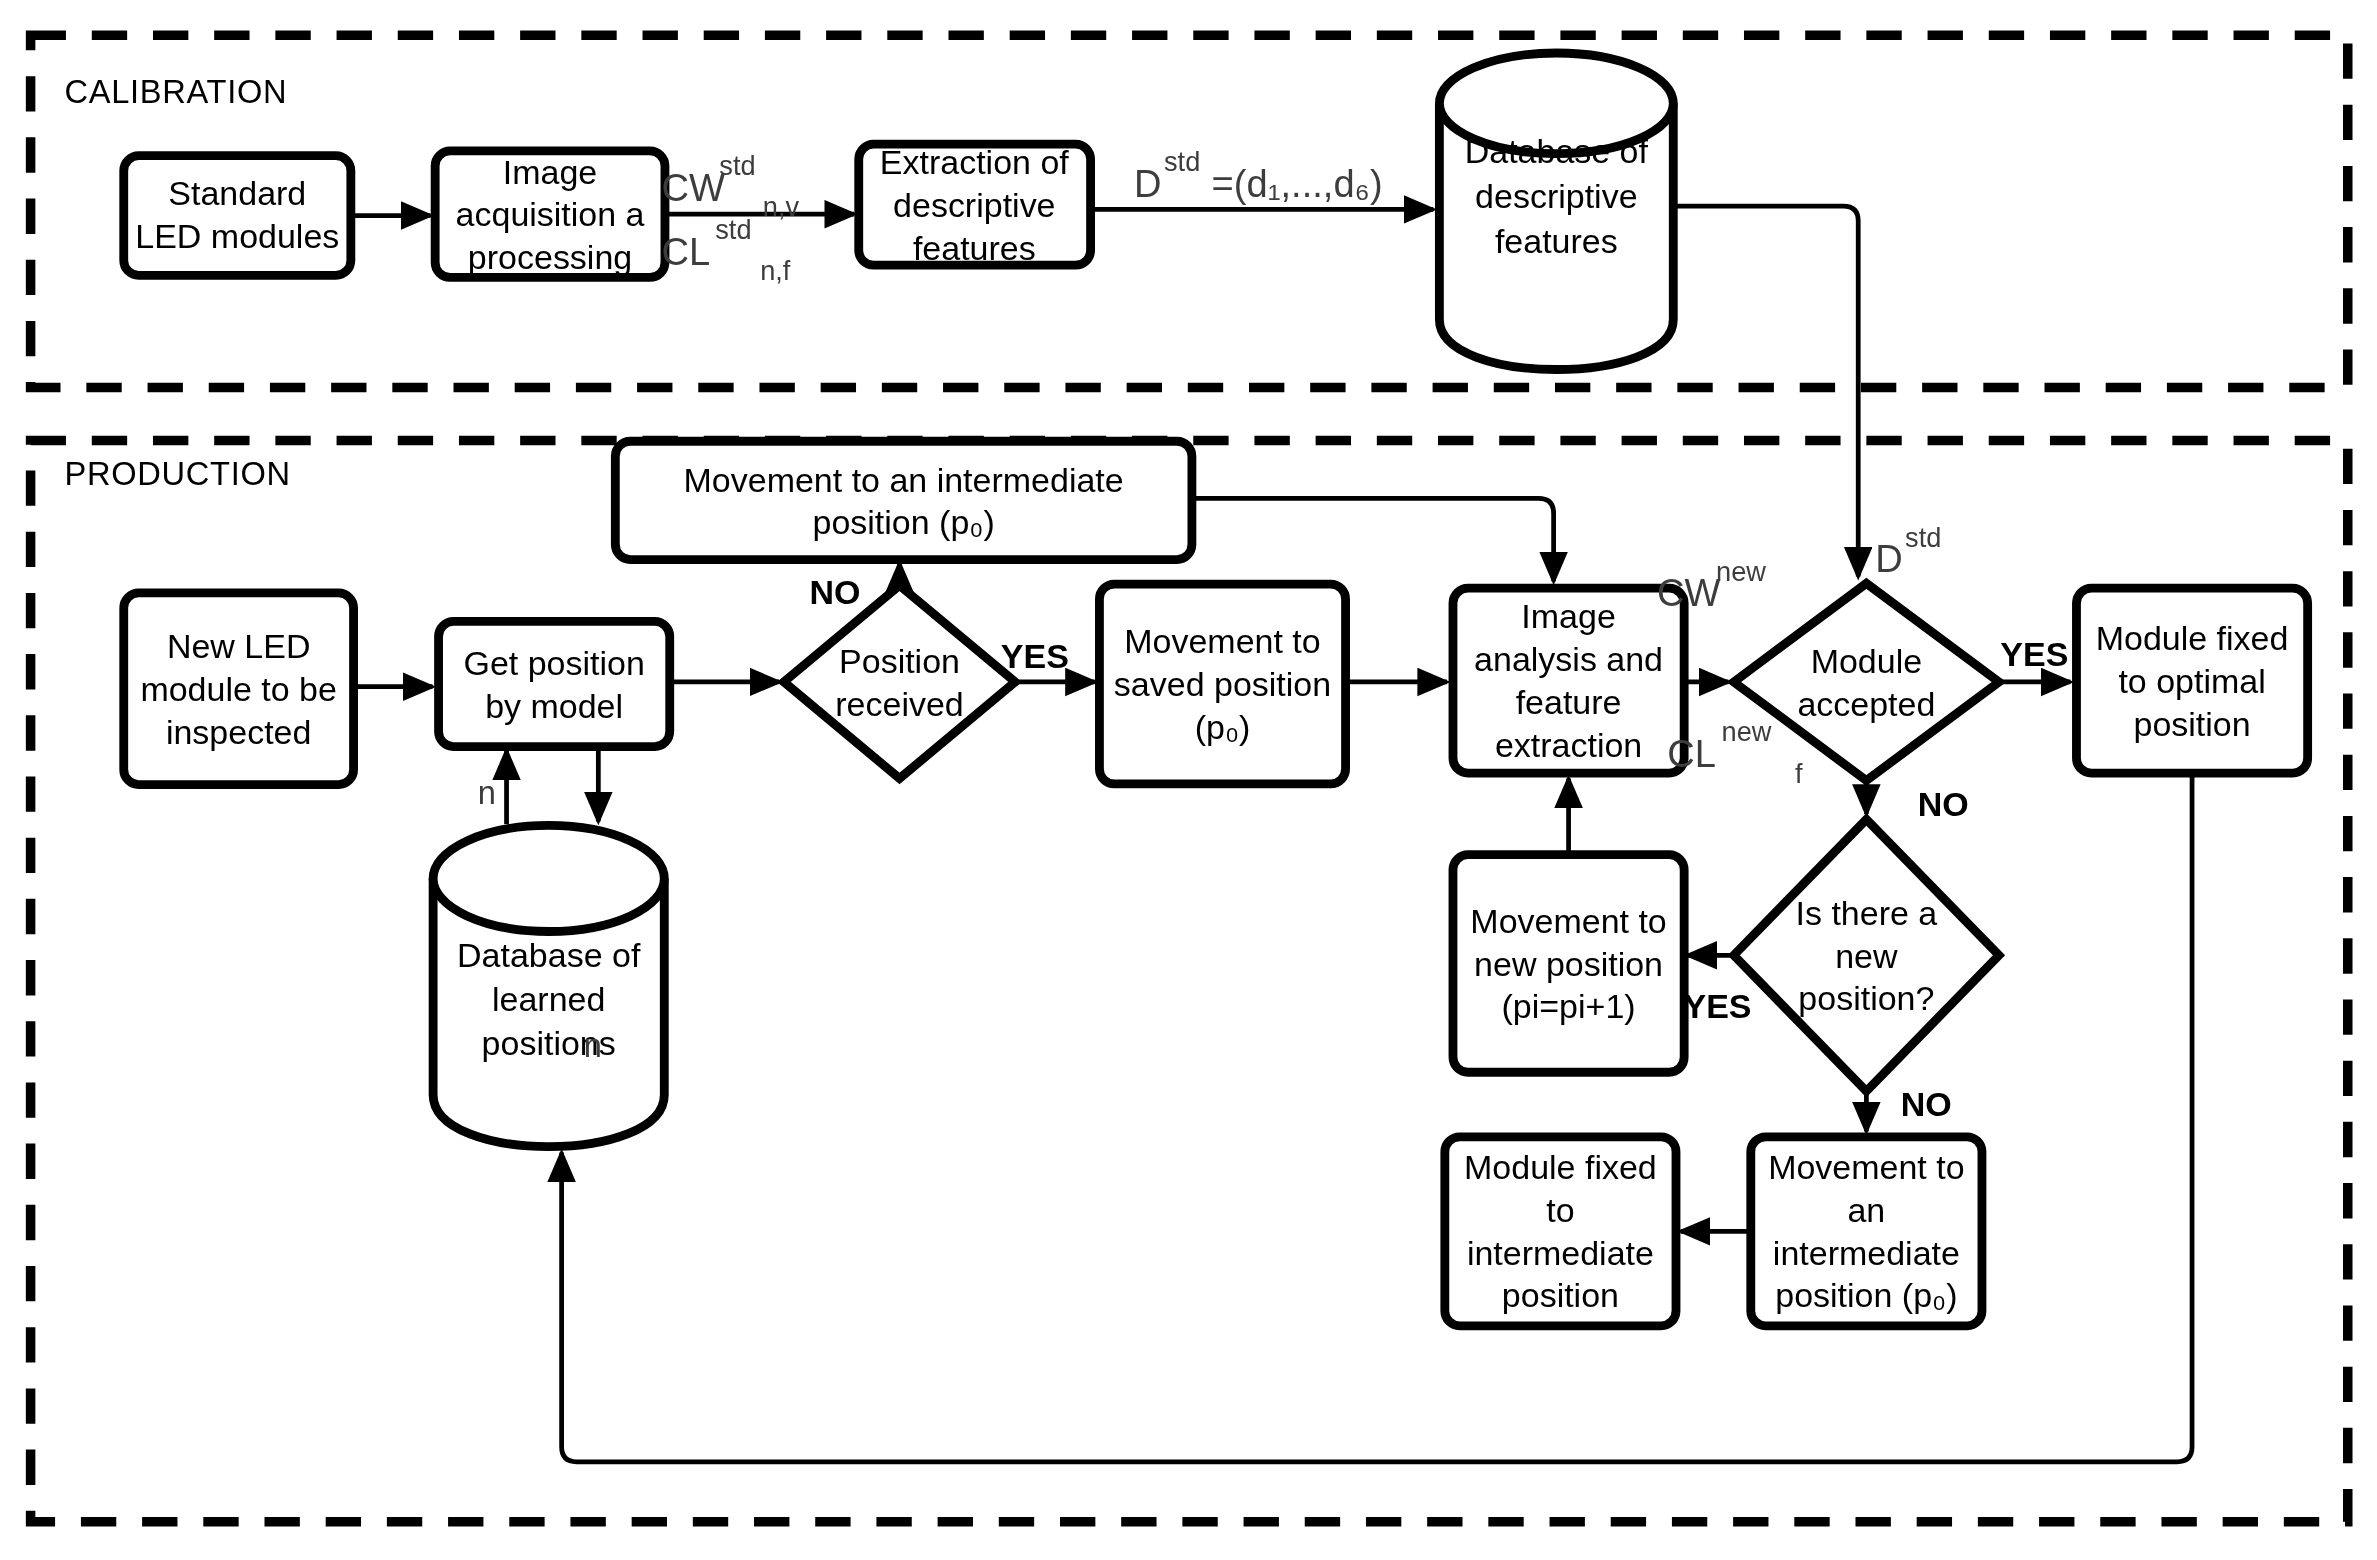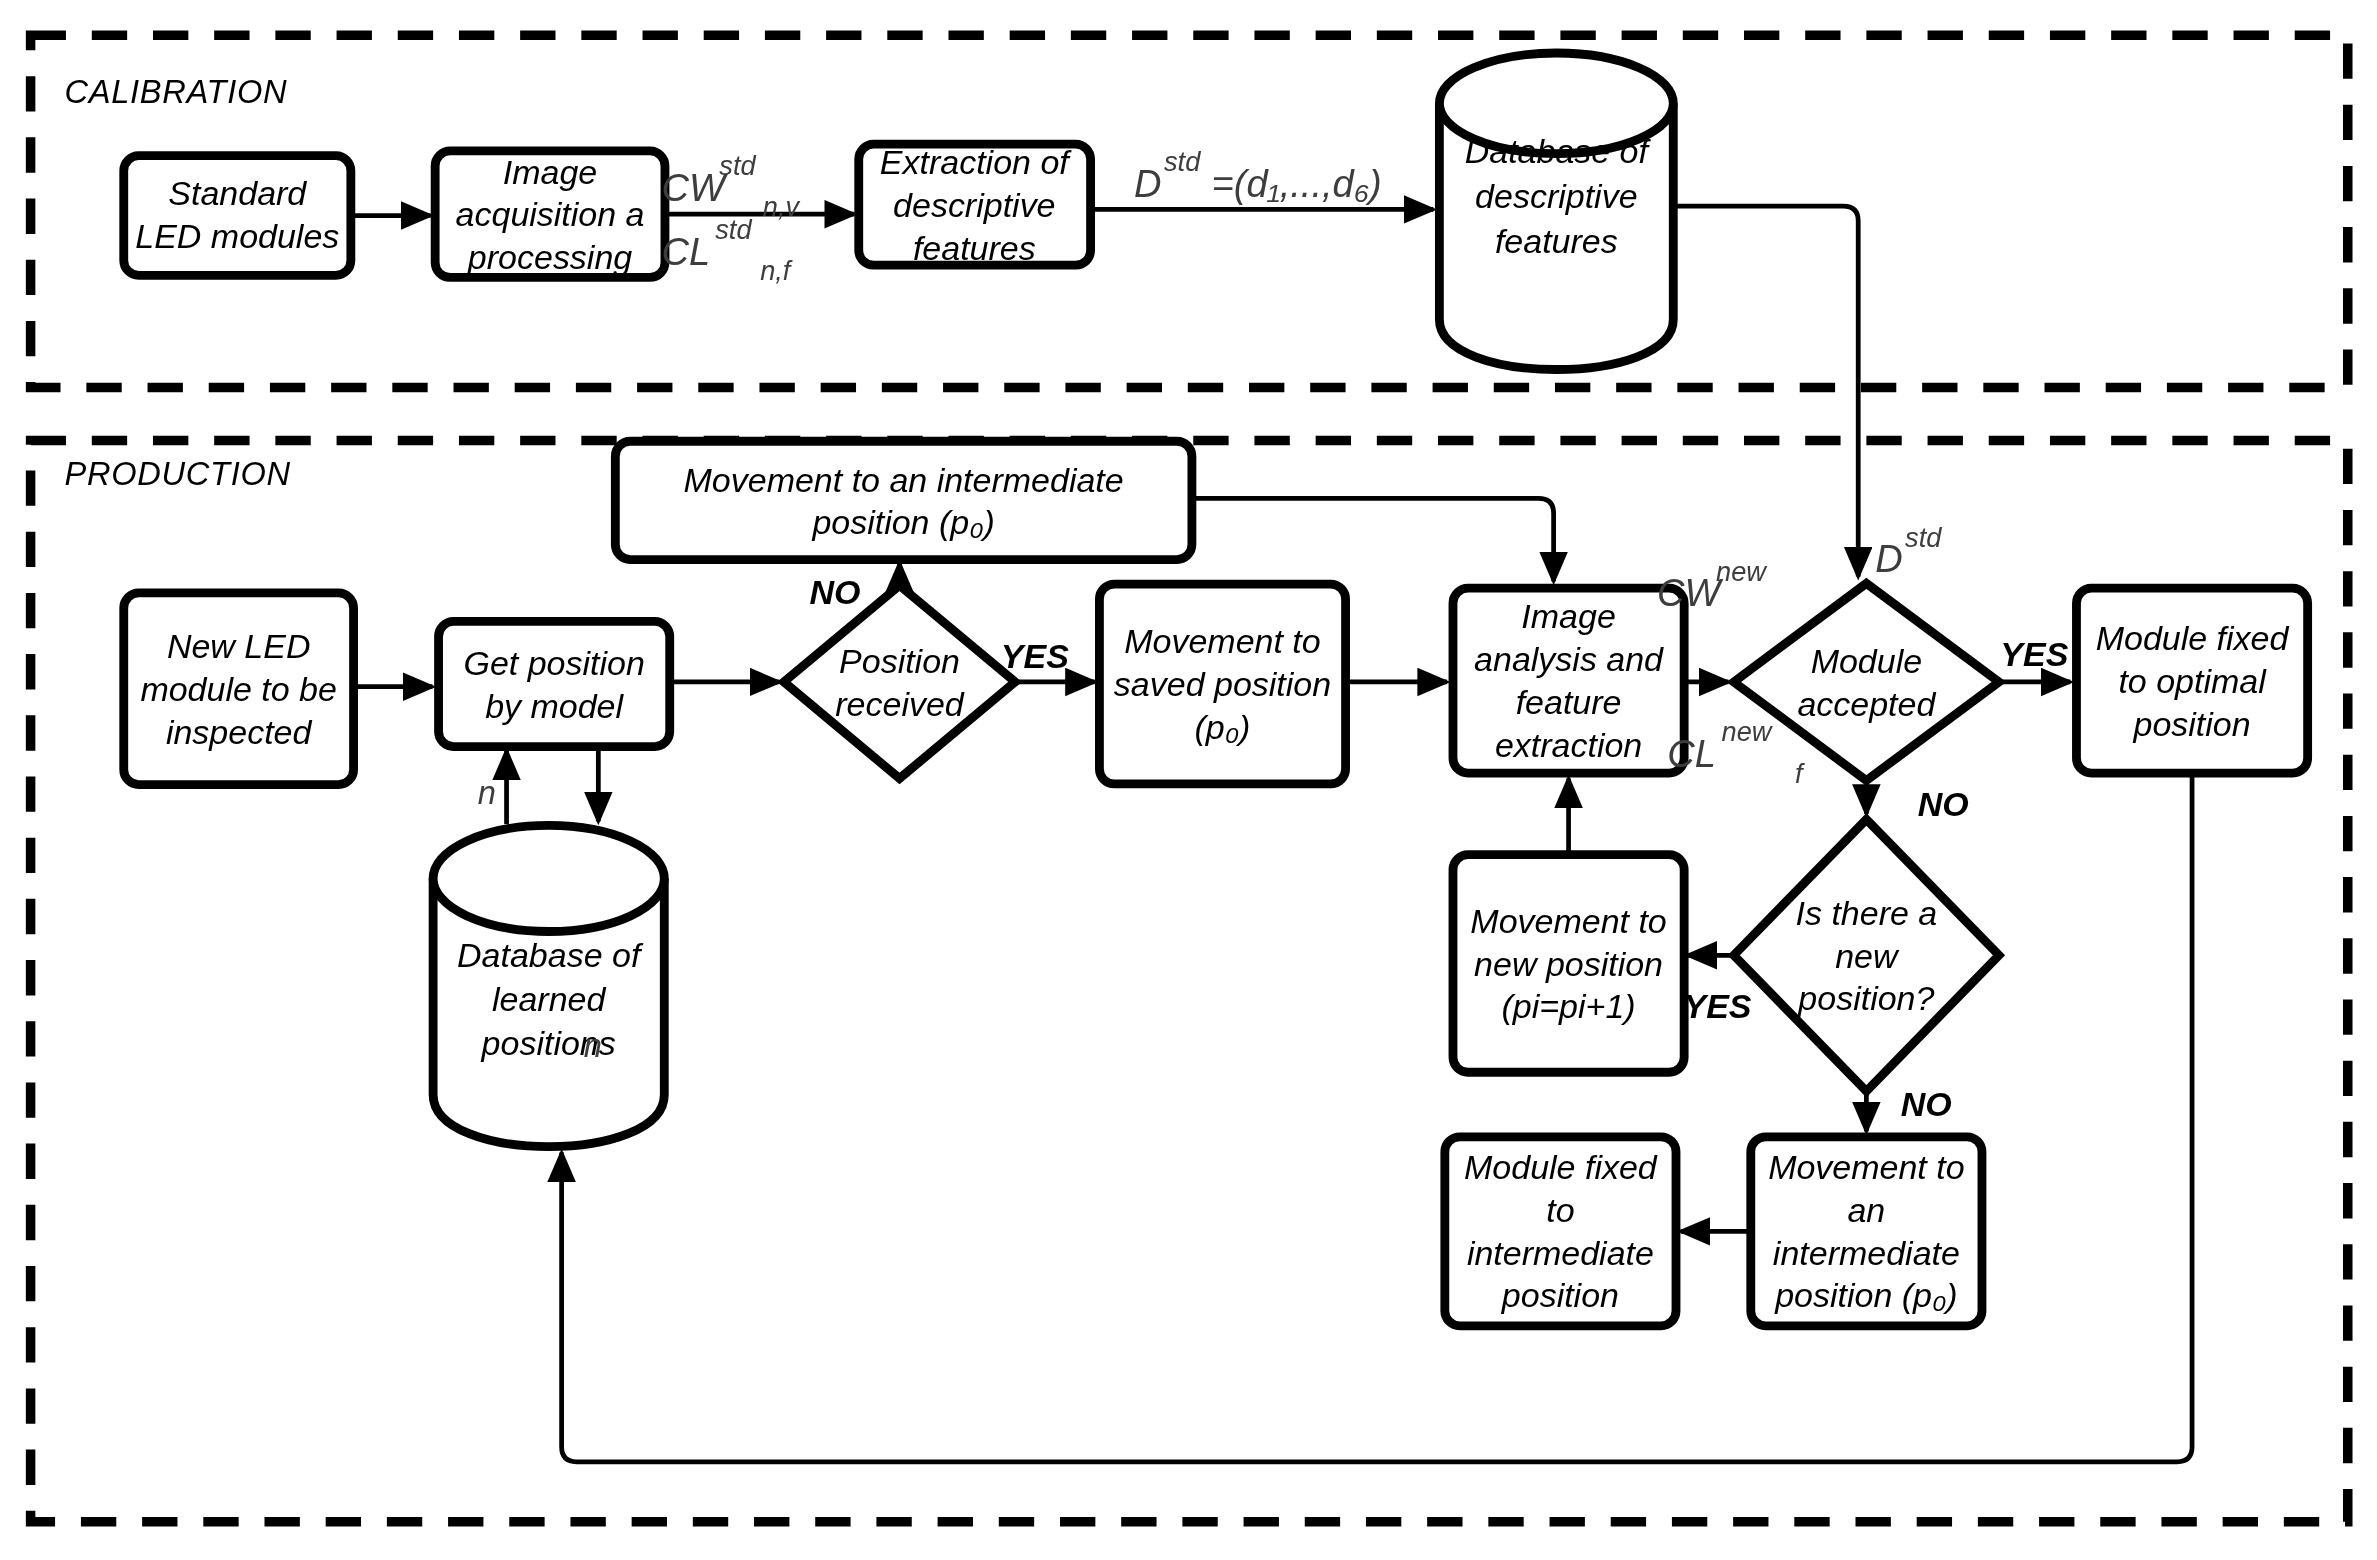--- a/index.html
+++ b/index.html
@@ -1,16 +1,16 @@
 <!DOCTYPE html>
 <html style="font-size:11px"><head>
 <meta charset="utf-8">
 <style>
   html,body{margin:0;padding:0;background:#ffffff;}
-  .stage{width:100%;max-width:2377px;margin:0 auto;font-style:italic;}
+  .stage{width:100%;max-width:2377px;margin:0 auto;}
   svg{display:block;width:100%;height:auto;background:#ffffff;}
   text{font-family:"Liberation Sans","DejaVu Sans",sans-serif;fill:#000000;}
   .btxt{font-size:50px;text-anchor:middle;}
   .ctxt{font-size:50px;text-anchor:middle;}
   .dtxt{font-size:50px;text-anchor:middle;}
   .title{font-size:48px;text-anchor:start;letter-spacing:1px;}
   .yn{font-size:50px;font-weight:bold;text-anchor:middle;}
   .gl{font-size:56px;fill:#3d3d3d;text-anchor:start;}
   .gls{font-size:40px;fill:#3d3d3d;text-anchor:start;}
   .nlbl{font-size:48px;fill:#3d3d3d;text-anchor:middle;}

